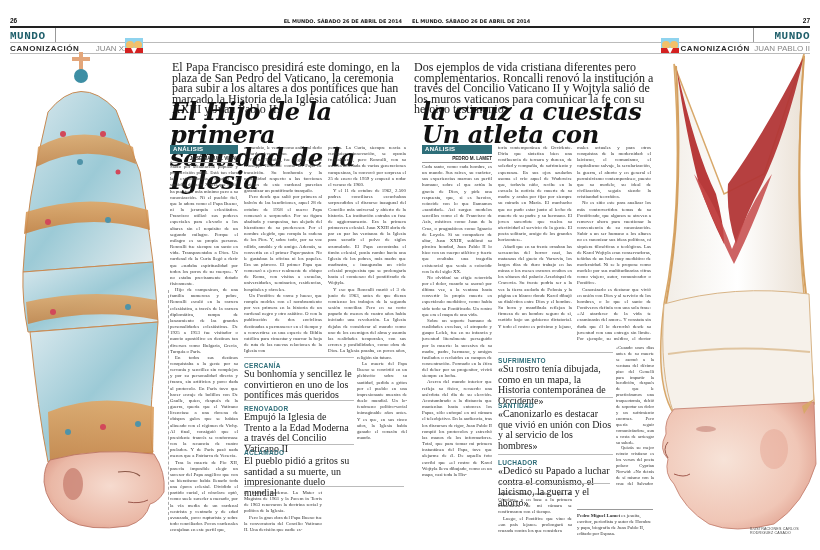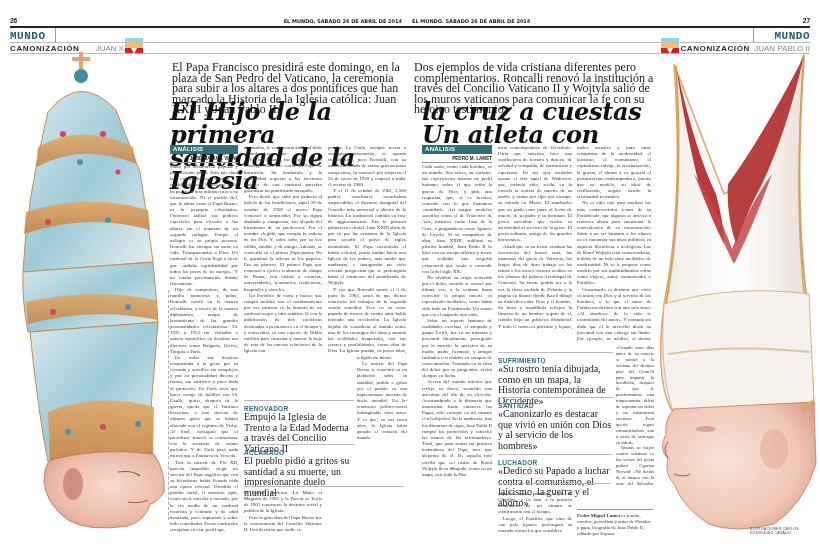--- a/index.html
+++ b/index.html
@@ -143,20 +143,24 @@
     <p>Pero desde que salió por primera al balcón de las bendiciones, aquel 28 de octubre de 1958 el nuevo Papa comenzó a sorprender. Por su figura abultada y campesina, tan alejada del hieratismo de su predecesor. Por el nombre elegido, que rompía la cadena de los Píos. Y, sobre todo, por su voz cálida, amable y de amigo. Además, se convertía en el primer Papa-pastor. No le gustaban la oficina ni los papeles. Era un párroco. El primer Papa que comenzó a ejercer realmente de obispo de Roma, con visitas a escuelas, universidades, seminarios, residencias, hospitales y cárceles.</p>
     <p>Un Pontífice de carne y hueso, que rompía moldes con el nombramiento por vez primera en la historia de un cardenal negro y otro asiático. O con la publicación de dos encíclicas destinadas a permanecer en el tiempo y a convertirse en una especie de Biblia católica para cimentar y marcar la hoja de ruta de las nuevas relaciones de la Iglesia con</p>
   </div>
 
   <div class="col" style="left:328px; top:145px; width:78px; height:210px;">
     <p>peraba. La Curia, siempre reacia a cualquier innovación, se oponía frontalmente, pero Roncalli, con su astucia heredada de varias generaciones campesinas, la convocó por sorpresa el 25 de enero de 1959 y empezó a rodar el verano de 1960.</p>
     <p>Y el 11 de octubre de 1962, 2.500 padres conciliares escuchaban sorprendidos el discurso inaugural del Concilio más universal y abierto de la historia. La institución entraba en fase de aggiornamento. Era la primera primavera eclesial. Juan XXIII abría de par en par las ventanas de la Iglesia para sacudir el polvo de siglos acumulado. El Papa encontraba el timón eclesial, ponía rumbo hacia una Iglesia de los pobres, más madre que madrastra, e inauguraba un ciclo eclesial progresista que se prolongaría hasta el comienzo del pontificado de Wojtyla.</p>
     <p>Y eso que Roncalli murió el 3 de junio de 1963, antes de que dieran comienzo los trabajos de la segunda sesión conciliar. Pero en su corto papado de menos de cuatro años había iniciado una revolución. La Iglesia dejaba de considerar al mundo como uno de los enemigos del alma y asumía las realidades temporales, con sus errores y posibilidades, como obra de Dios. La Iglesia pasaba, en pocos años, de Trento a la Edad Moderna, del latín a las lenguas vernáculas, de la prohibición a la libertad religiosa.</p>
   </div>
 
+  <div class="qbox" style="left:244px; top:357px; width:110px;">
+    <div class="qlabel">CERCANÍA</div>
+    <div class="qtext">Su bonhomía y sencillez le convirtieron en uno de los pontífices más queridos</div>
+  </div>
   <div class="qbox" style="left:244px; top:400px; width:110px;">
     <div class="qlabel">RENOVADOR</div>
     <div class="qtext">Empujó la Iglesia de Trento a la Edad Moderna a través del Concilio Vaticano II</div>
   </div>
   <div class="qbox" style="left:244px; top:444px; width:110px;">
     <div class="qlabel">ACLAMADO</div>
     <div class="qtext">El pueblo pidió a gritos su santidad a su muerte, un impresionante duelo mundial</div>
   </div>
 
   <div class="col" style="left:357px; top:355px; width:50px; height:120px; font-size:4.7px;">

